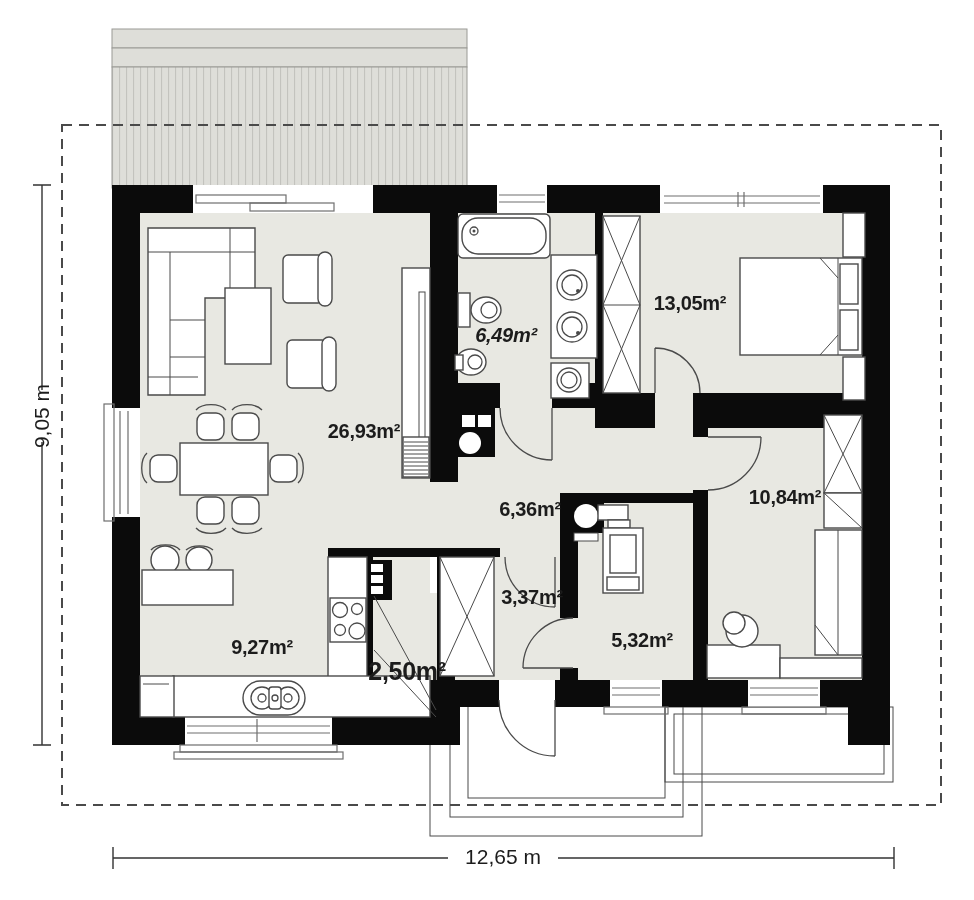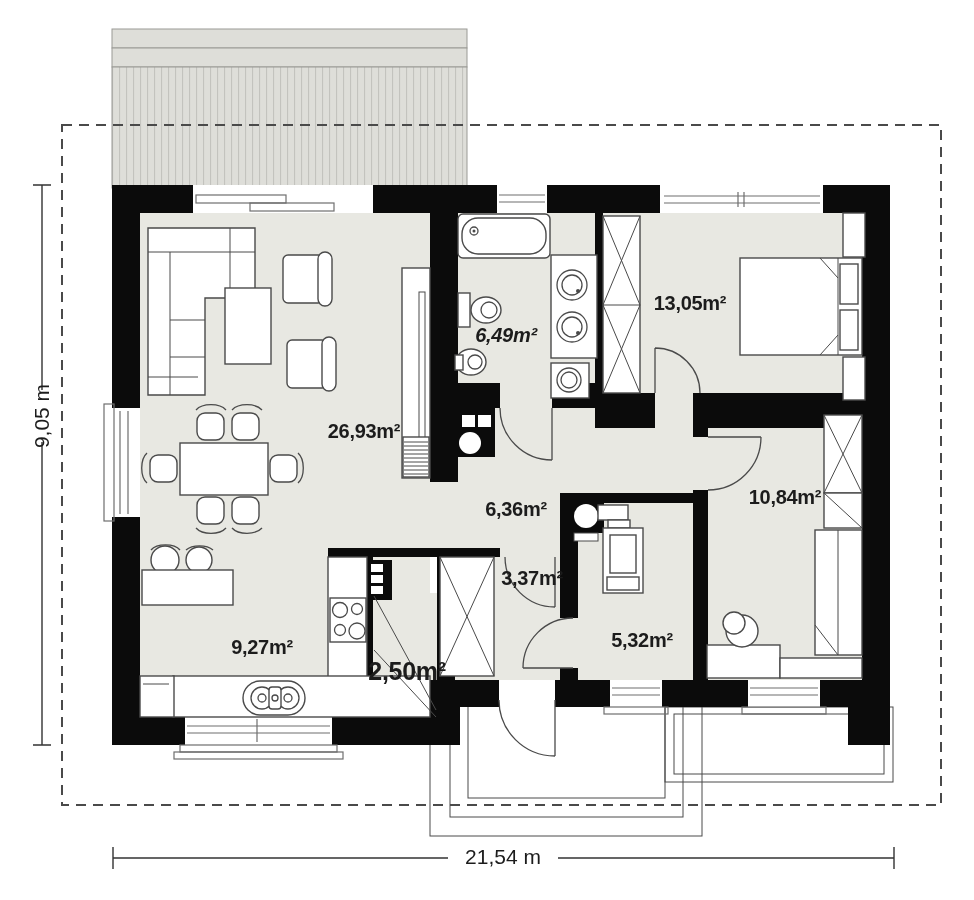--- a/index.html
+++ b/index.html
@@ -347,22 +347,22 @@
     </g>
     <g>
       <path class="dm" d="M113 858 H448 M558 858 H894 M113 847 V869 M894 847 V869"></path>
     </g>
   </g>
 </svg>
 
 <div class="room-label" style="left:356px;top:431px;margin-left:8px;">26,93m²</div>
 <div class="room-label" style="left:506px;top:335px;font-style:italic;">6,49m²</div>
 <div class="room-label" style="left:690px;top:303px;">13,05m²</div>
-<div class="room-label" style="left:516px;top:509px;">6,36m²</div>
-<div class="room-label" style="left:532px;top:578px;">3,37m²</div>
+<div class="room-label" style="left:530px;top:509px;">6,36m²</div>
+<div class="room-label" style="left:532px;top:597px;">3,37m²</div>
 <div class="room-label" style="left:642px;top:640px;text-align:right;">5,32m²</div>
 <div class="room-label" style="left:785px;top:497px;">10,84m²</div>
 <div class="room-label" style="left:262px;top:647px;">9,27m²</div>
 <div class="room-label" style="left:407px;top:671px;font-size:25px;">2,50m²</div>
 
 <div class="dim-label vert" style="left:42px;top:416px;">9,05 m</div>
-<div class="dim-label" style="left:503px;top:857px;">21,54 m</div>
+<div class="dim-label" style="left:503px;top:857px;">12,65 m</div>
 </div>
 
 </body></html>

